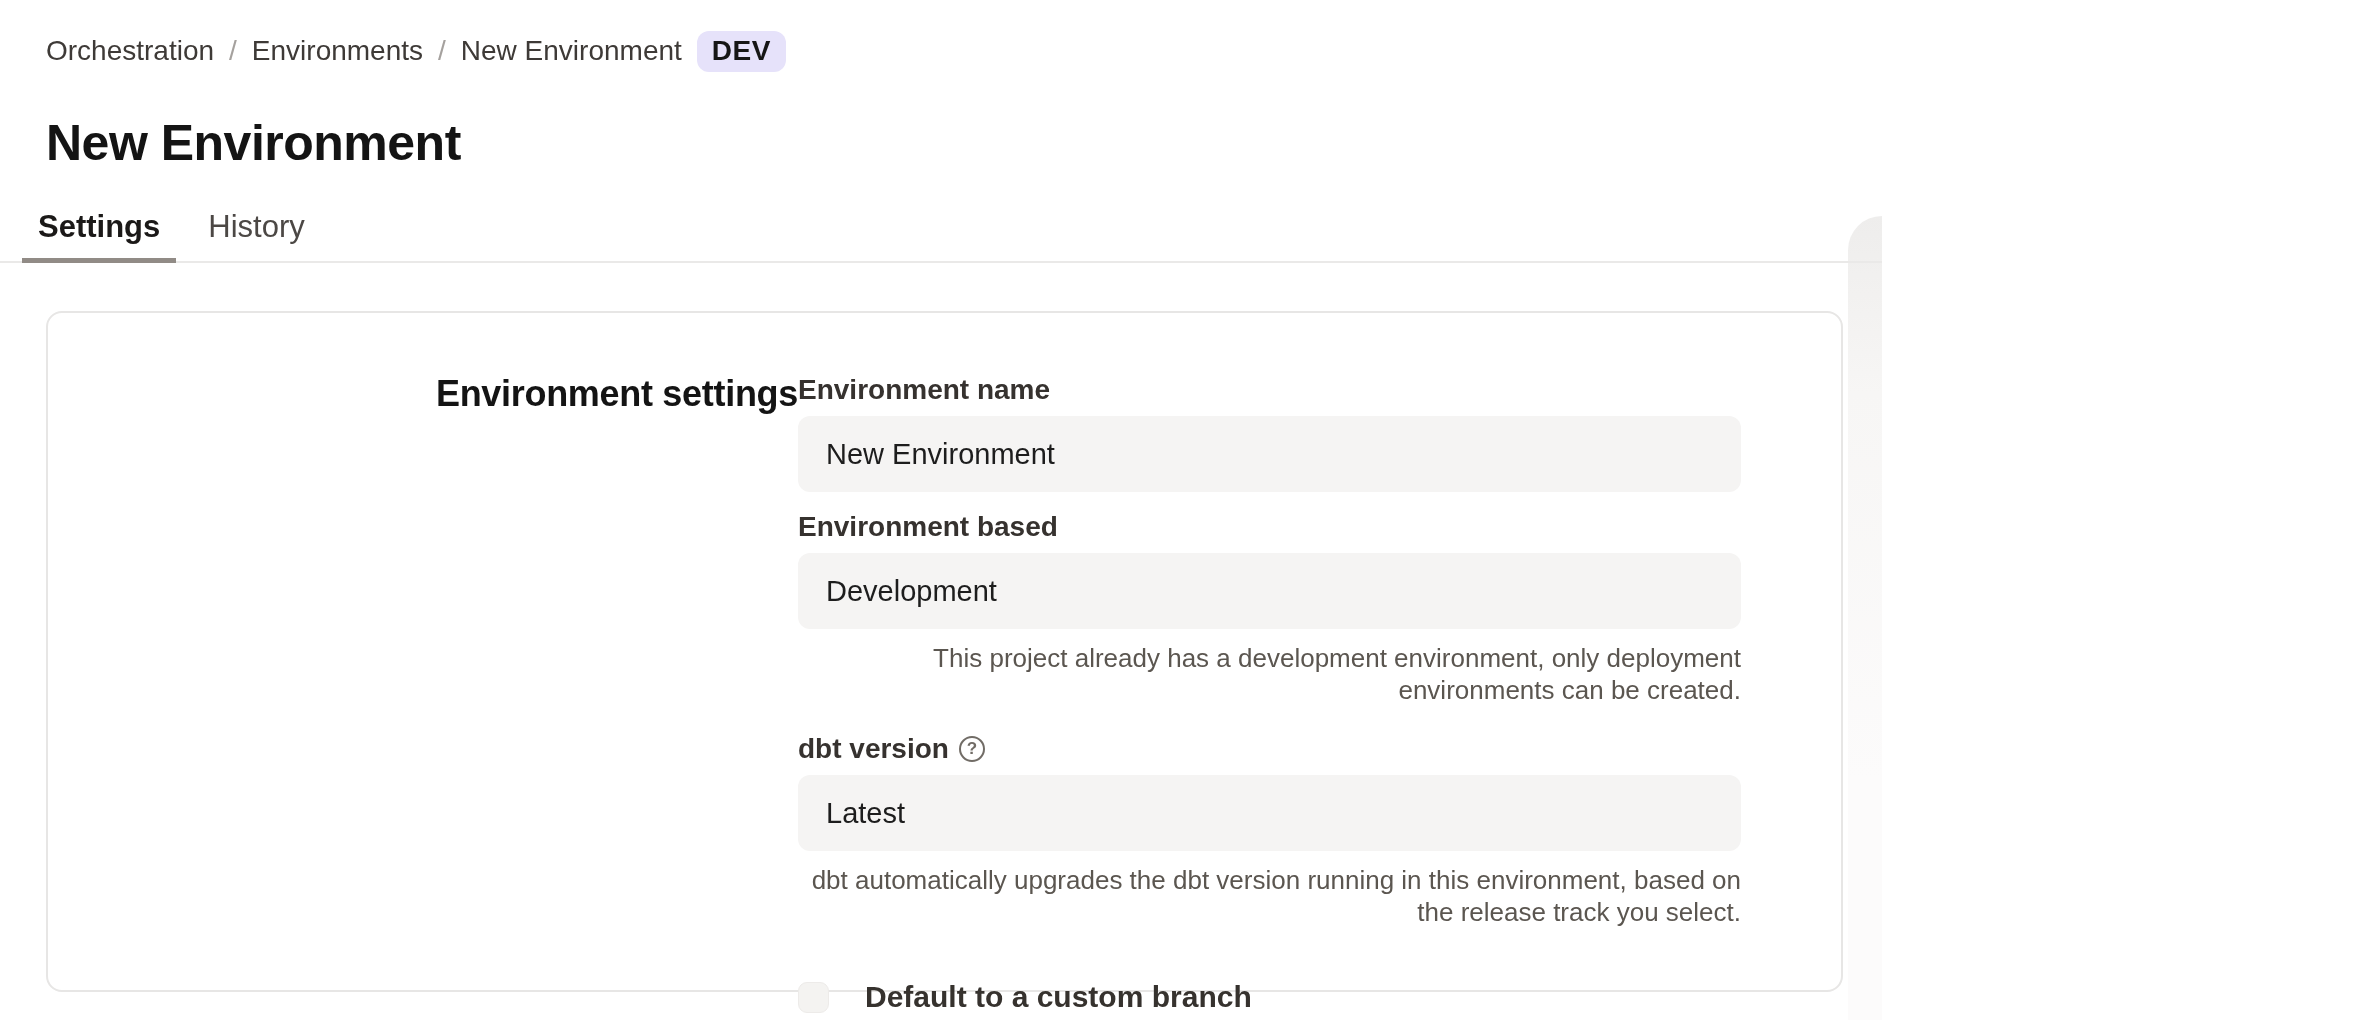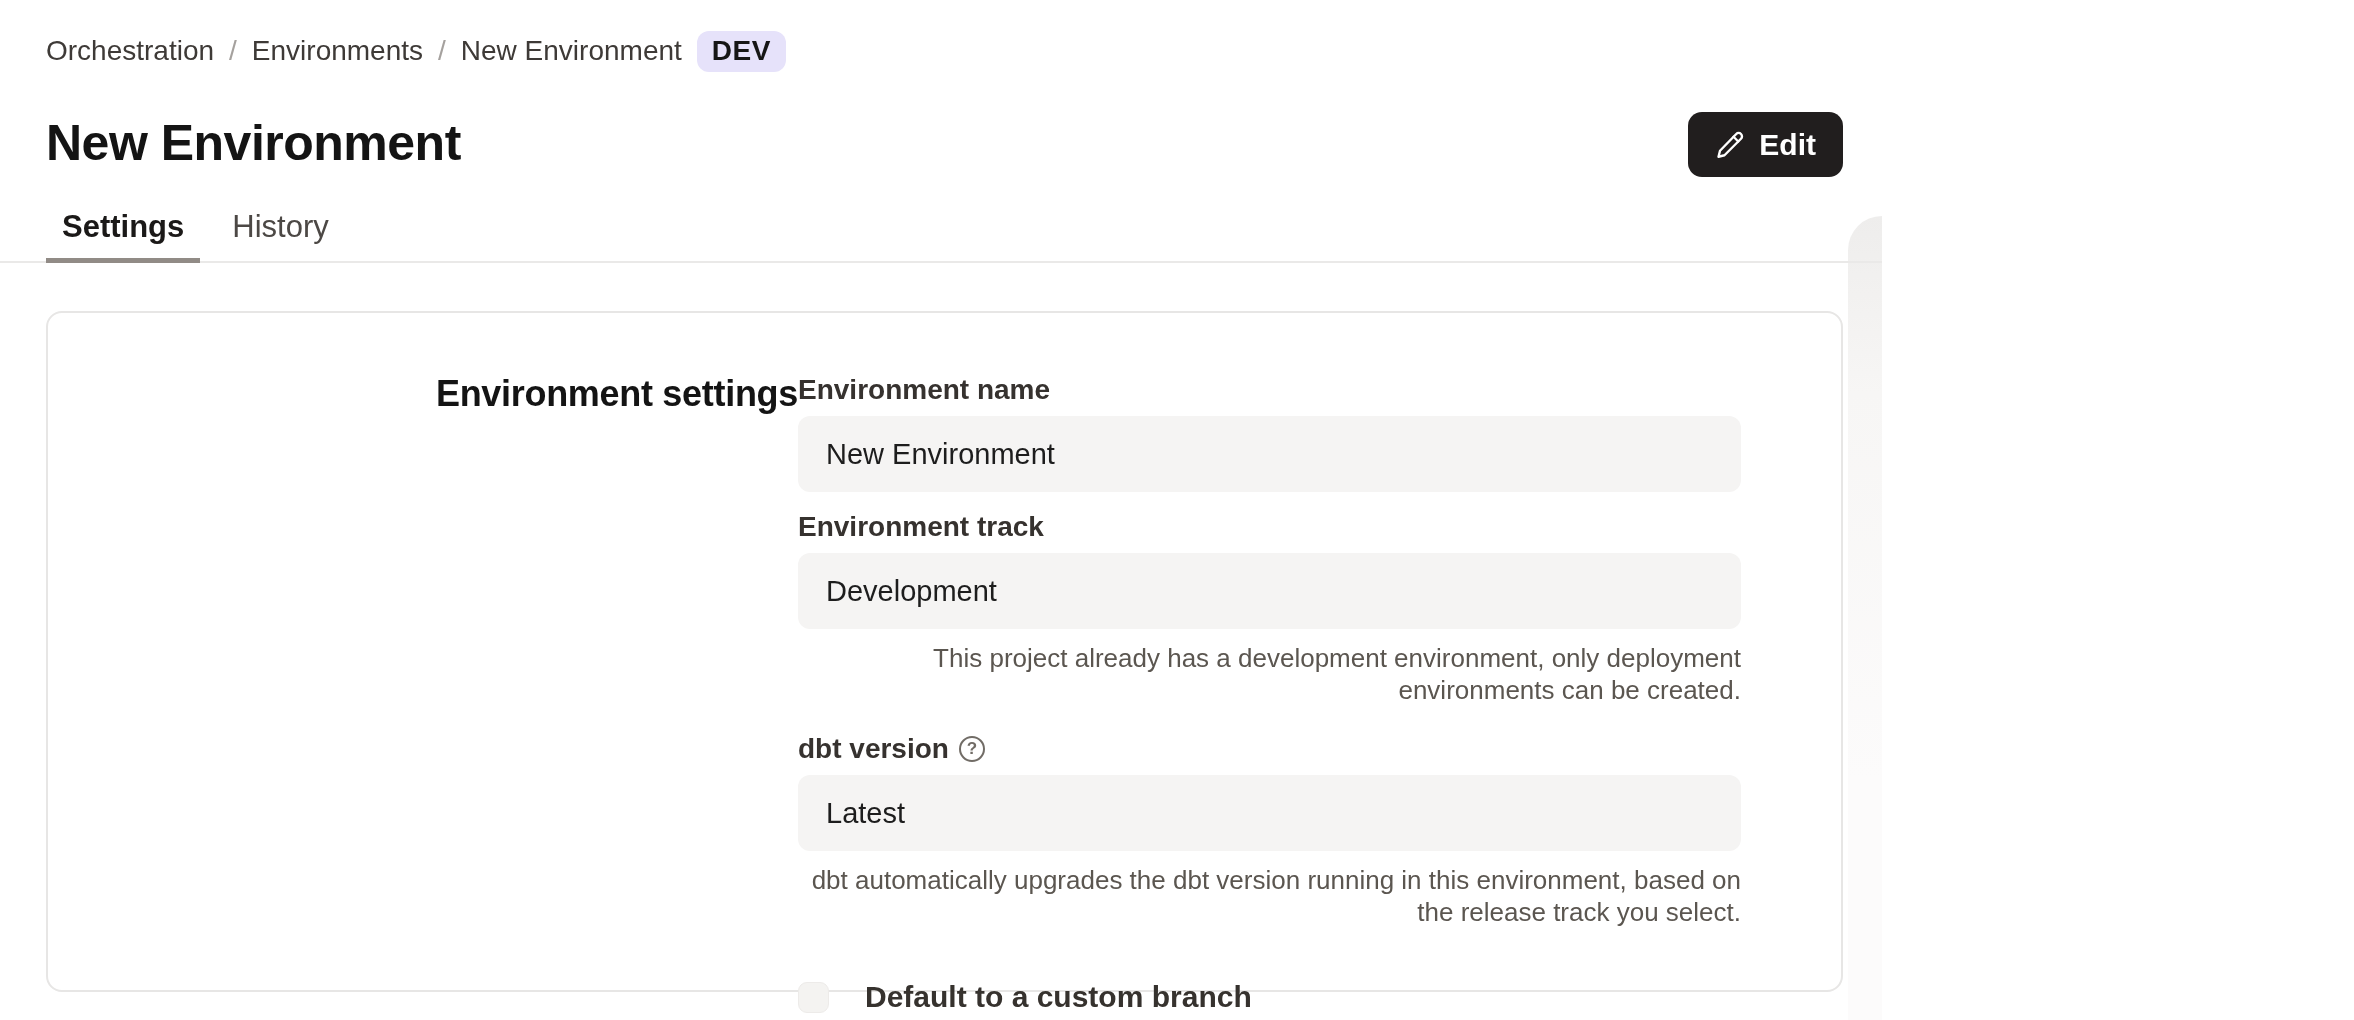--- a/index.html
+++ b/index.html
@@ -27,21 +27,21 @@
   
   .title-row { margin-top:40px; height:65px; display:flex; align-items:flex-start;
     justify-content:space-between; }
   h1 { font-size:50px; line-height:62px; font-weight:700; letter-spacing:-0.5px; color:#141414; }
   .edit-btn { height:65px; padding:0 27px; border:none; border-radius:14px; background:#211e1e;
     color:#ffffff; font-family:"Liberation Sans",sans-serif; font-size:30px; font-weight:700;
     display:flex; align-items:center; gap:14px; cursor:pointer; }
   .edit-btn svg { width:30px; height:30px; display:block; }
 
   
-  .tabs-wrap { margin:32px -39px 0 -46px; padding-left:46px; display:flex; gap:16px;
+  .tabs-wrap { margin:32px -39px 0 -46px; padding-left:22px; display:flex; gap:16px;
     border-bottom:2px solid #eae9e8; }
   .tab { font-size:31px; line-height:36px; padding:0 16px 16px; color:#4c4845;
     position:relative; cursor:pointer; }
   .tab.active { color:#1b1918; font-weight:700; }
   .tab.active::after { content:''; position:absolute; left:0; right:0; bottom:-2px; height:5px;
     background:#918b86; }
 
   
   .card { margin:48px 39px 0 46px; height:681px; background:#fff;
     border:2px solid #e7e6e5; border-radius:16px; display:flex;text-align:right; }
@@ -79,29 +79,20 @@
         <span class="crumb">Orchestration</span>
         <span class="sep">/</span>
         <span class="crumb">Environments</span>
         <span class="sep">/</span>
         <span class="crumb">New Environment</span>
         <span class="badge">DEV</span>
       </nav>
 
       <div class="title-row">
         <h1>New Environment</h1>
-        <button class="edit-btn">
-          <span>
-            <svg viewBox="0 0 24 24" fill="none" stroke="#ffffff" stroke-width="1.9" stroke-linecap="round" stroke-linejoin="round">
-              <path d="M17 3.2a2.6 2.6 0 1 1 3.8 3.8L7.6 20.2 2.8 21.4 4 16.6 17 3.2z"></path>
-              <path d="M14.8 5.4 l3.8 3.8"></path>
-            </svg>
-          </span>
-          <span>Edit</span>
-        </button>
       </div>
 
       <div class="tabs-wrap">
         <div class="tab active">
           <span>Settings</span>
         </div>
         <div class="tab">
           <span>History</span>
         </div>
       </div>
@@ -118,21 +109,21 @@
           <label>
             <span>Environment name</span>
           </label>
           <div class="input">
             <span>New Environment</span>
           </div>
         </div>
 
         <div class="field field-type">
           <label>
-            <span>Environment track</span>
+            <span>Environment based</span>
           </label>
           <div class="input">
             <span>Development</span>
           </div>
           <div class="helper">This project already has a development environment, only deployment environments can be created.</div>
         </div>
 
         <div class="field field-version">
           <label>
             <span>dbt version</span>

